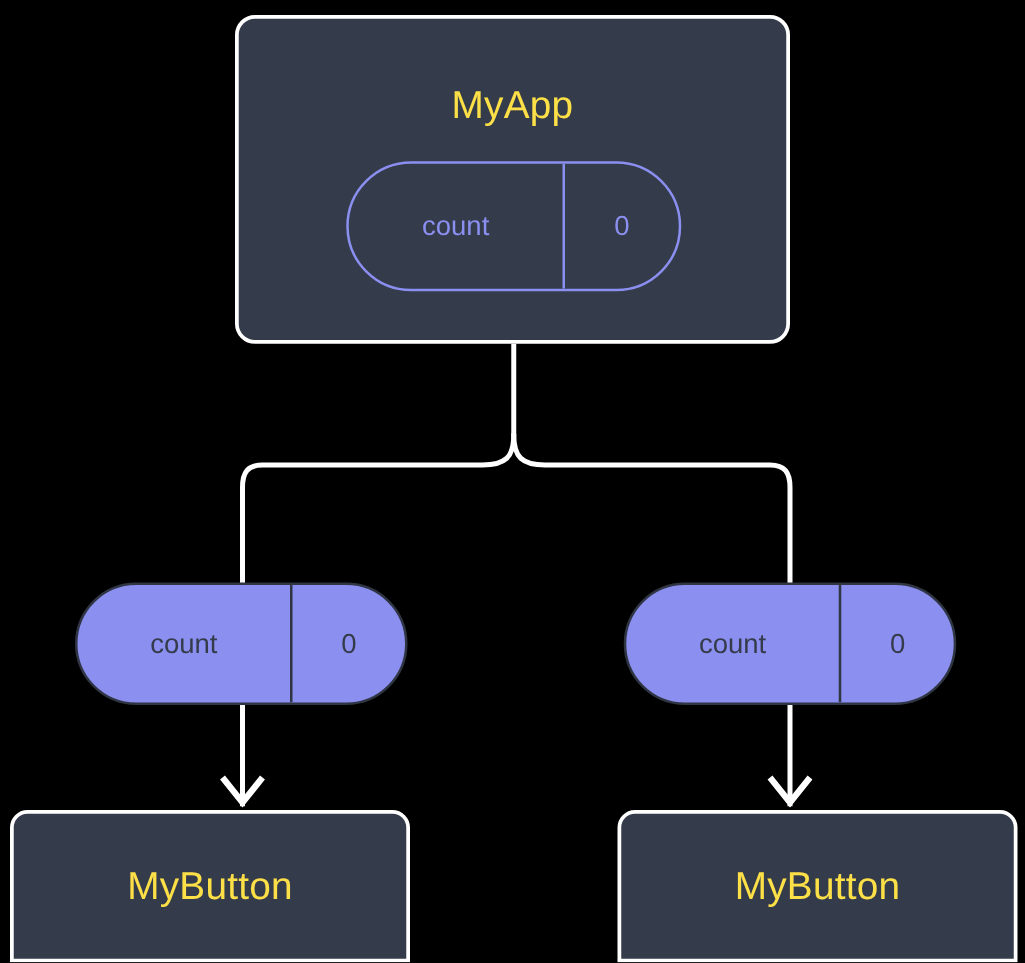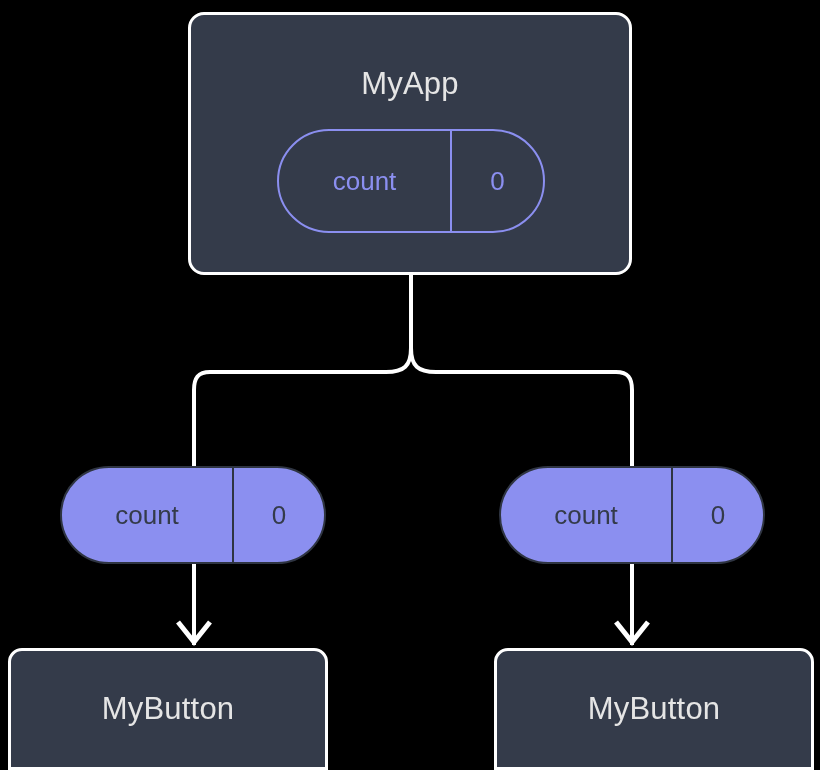--- a/index.html
+++ b/index.html
@@ -32,21 +32,21 @@
     z-index: 2;
     box-sizing: border-box;
     background: #343b4a;
     border: 3px solid #ffffff;
     border-radius: 14px;
     display: flex;
     flex-direction: column;
     align-items: center;
   }
   .node-title {
-    color: #e5e5e5;
+    color: #fde047;
     font-size: 31px;
     line-height: 1;
     letter-spacing: 0.2px;
     white-space: nowrap;
   }
 
   
   #node-myapp {
     left: 188px;
     top: 12px;
@@ -66,21 +66,21 @@
     display: flex;
     align-items: stretch;
     border-radius: 999px;
     overflow: hidden;
   }
   .pill .pill-key,
   .pill .pill-val {
     display: flex;
     align-items: center;
     justify-content: center;
-    font-size: 26px;
+    font-size: 22px;
     line-height: 1;
     white-space: nowrap;
   }
 
   .pill.outlined {
     border: 2px solid #8b8ff0;
     background: transparent;
   }
   .pill.outlined .pill-key,
   .pill.outlined .pill-val {

